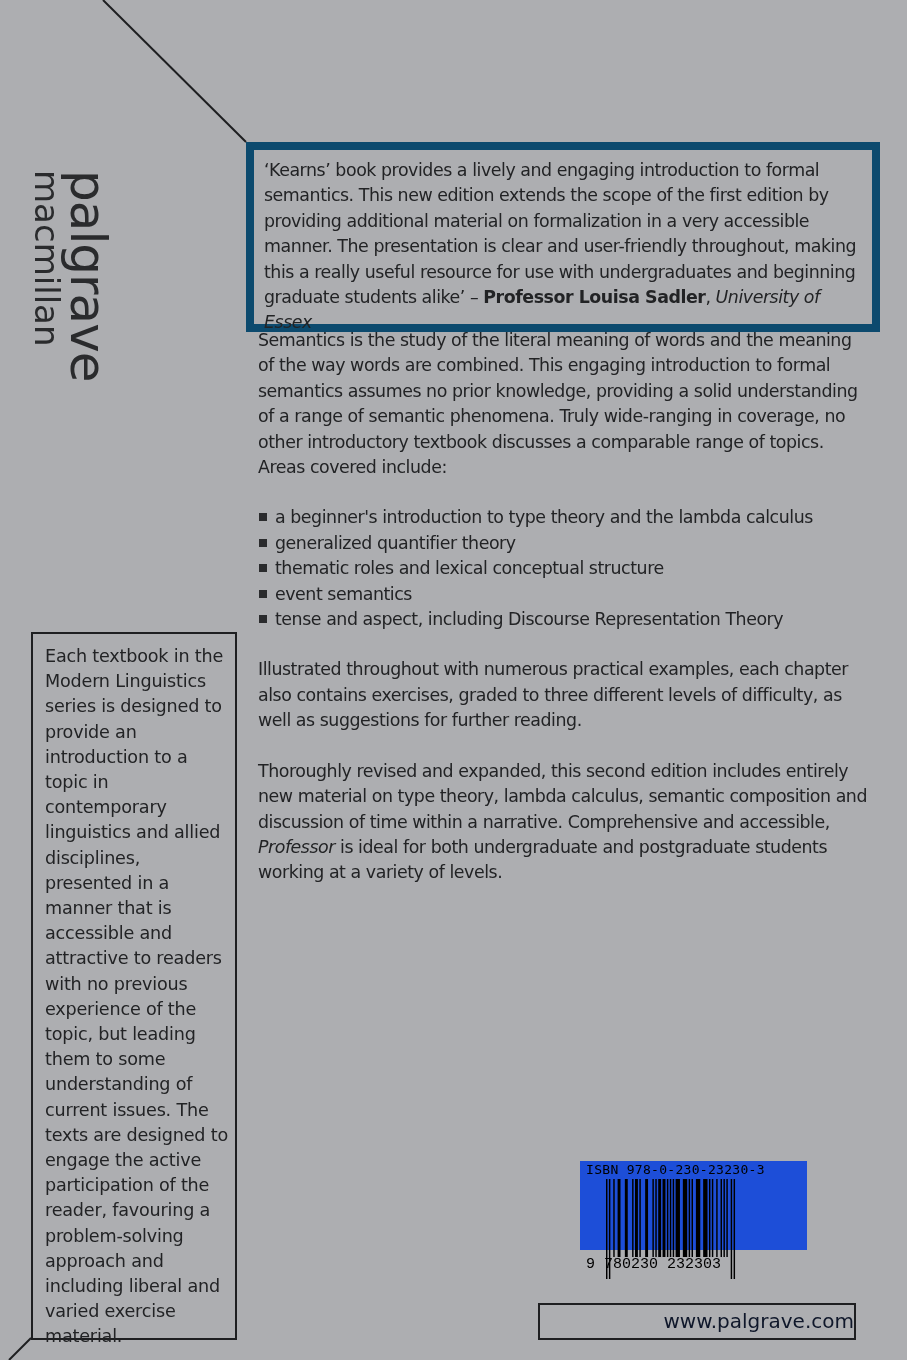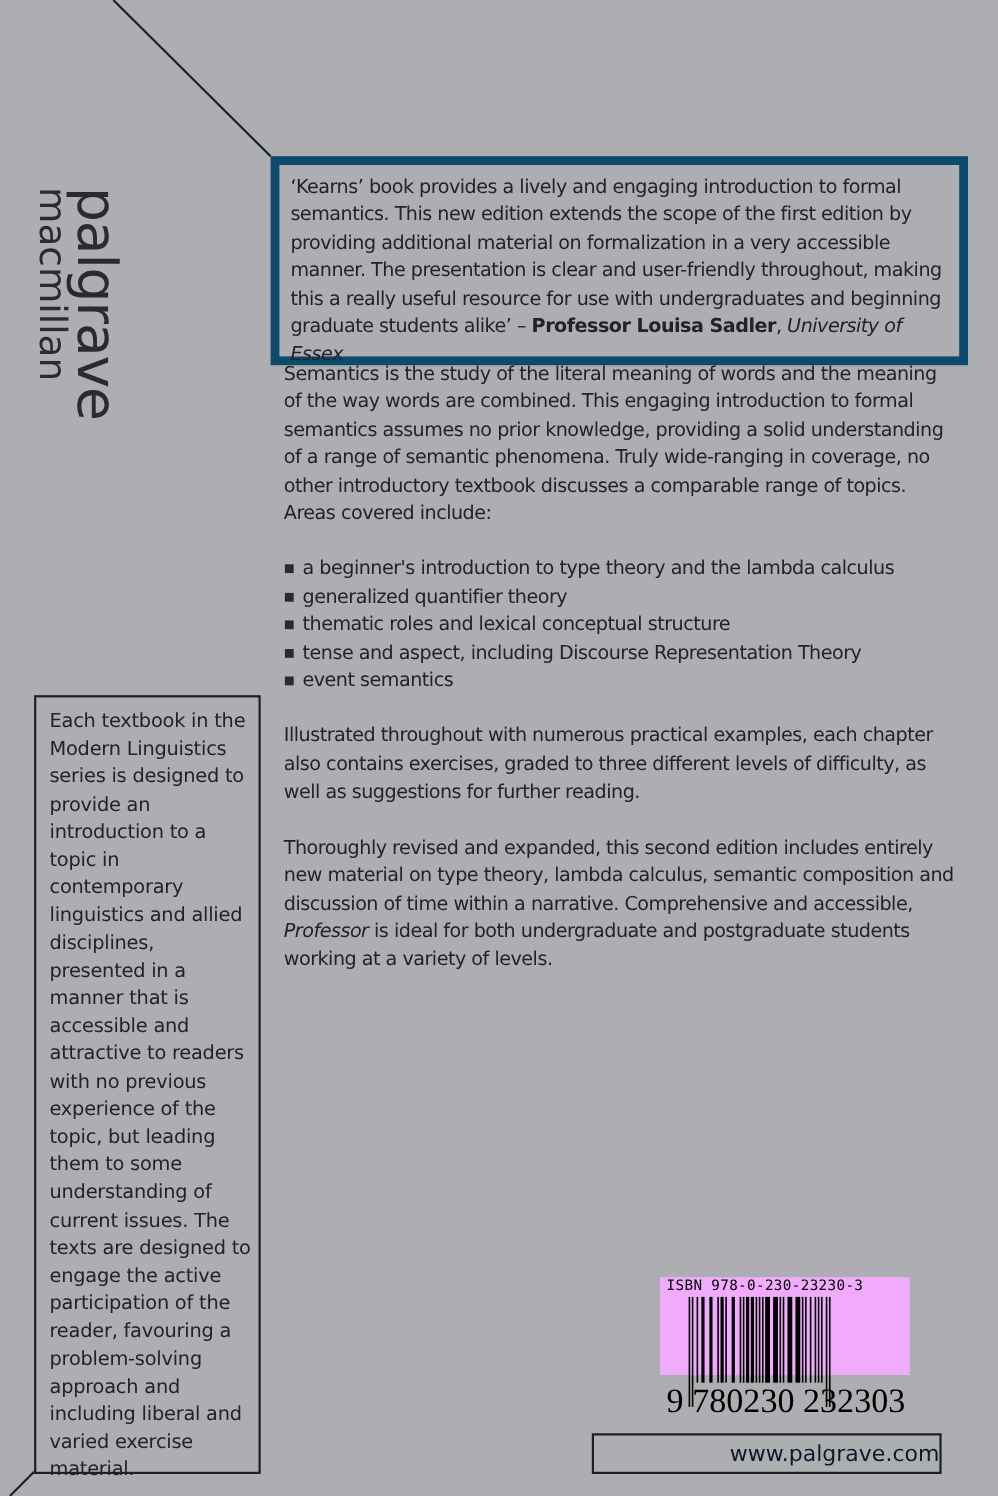--- a/index.html
+++ b/index.html
@@ -32,24 +32,24 @@
   .gap { height: 25px; }
   ul.areas { list-style: none; margin: 0; padding: 0; }
   ul.areas li { position: relative; padding-left: 17px; }
   ul.areas li .bullet { position: absolute; left: 1px; top: 8px; width: 8px; height: 8px; background: #2a2b2d; }
   .series-box {
     position: absolute; left: 31px; top: 632px; width: 186px; height: 694px;
     border: 2px solid #1e1f21; padding: 10px 4px 0 12px;
     font-size: 17.6px; line-height: 25.2px; letter-spacing: -0.2px;
   }
   .barcode {
-    position: absolute; left: 600px; top: 1161px; width: 227px; height: 89px; background: #f0abfc;
+    position: absolute; left: 580px; top: 1161px; width: 227px; height: 89px; background: #1d4ed8;
   }
   .barcode .isbn-top { position: absolute; left: 6px; top: 1px; font-family: "DejaVu Sans Mono", monospace; font-size: 13px; color: #000; letter-spacing: 0.3px; }
-  .barcode .isbn-bottom { position: absolute; left: 6px; top: 95px; font-family: Liberation Serif, serif; font-size: 31px; color: #000; }
+  .barcode .isbn-bottom { position: absolute; left: 6px; top: 95px; font-family: Liberation Mono, monospace; font-size: 15px; color: #000; }
   .barcode svg { position: absolute; left: 0; top: 0; }
   .url-box {
     position: absolute; left: 538px; top: 1303px; width: 314px; height: 33px;
     border: 2px solid #1e1f21; text-align: right;
     font-size: 20px; line-height: 33px; color: #0f172a;
   }
   b { font-weight: bold; }
   i { font-style: italic; }
 </style>
 </head>
@@ -71,22 +71,22 @@
   <span>‘Kearns’ book provides a lively and engaging introduction to formal semantics. This new edition extends the scope of the first edition by providing additional material on formalization in a very accessible manner. The presentation is clear and user-friendly throughout, making this a really useful resource for use with undergraduates and beginning graduate students alike’ – </span><b>Professor Louisa Sadler</b><span>, </span><i>University of Essex</i>
 </div>
 
 <div class="main">
   <p>Semantics is the study of the literal meaning of words and the meaning of the way words are combined. This engaging introduction to formal semantics assumes no prior knowledge, providing a solid understanding of a range of semantic phenomena. Truly wide-ranging in coverage, no other introductory textbook discusses a comparable range of topics. Areas covered include:</p>
   <div class="gap"></div>
   <ul class="areas">
     <li><span class="bullet"></span><span>a beginner's introduction to type theory and the lambda calculus</span></li>
     <li><span class="bullet"></span><span>generalized quantifier theory</span></li>
     <li><span class="bullet"></span><span>thematic roles and lexical conceptual structure</span></li>
+    <li><span class="bullet"></span><span>event semantics</span></li>
     <li><span class="bullet"></span><span>tense and aspect, including Discourse Representation Theory</span></li>
-    <li><span class="bullet"></span><span>event semantics</span></li>
   </ul>
   <div class="gap"></div>
   <p>Illustrated throughout with numerous practical examples, each chapter also contains exercises, graded to three different levels of difficulty, as well as suggestions for further reading.</p>
   <div class="gap"></div>
   <p><span>Thoroughly revised and expanded, this second edition includes entirely new material on type theory, lambda calculus, semantic composition and discussion of time within a narrative. Comprehensive and accessible, </span><i>Professor</i><span> is ideal for both undergraduate and postgraduate students working at a variety of levels.</span></p>
   <div class="gap"></div>
 </div>
 
 <div class="series-box">
   <span>Each textbook in the Modern Linguistics series is designed to provide an introduction to a topic in contemporary linguistics and allied disciplines, presented in a manner that is accessible and attractive to readers with no previous experience of the topic, but leading them to some understanding of current issues. The texts are designed to engage the active participation of the reader, favouring a problem-solving approach and including liberal and varied exercise material.</span>

